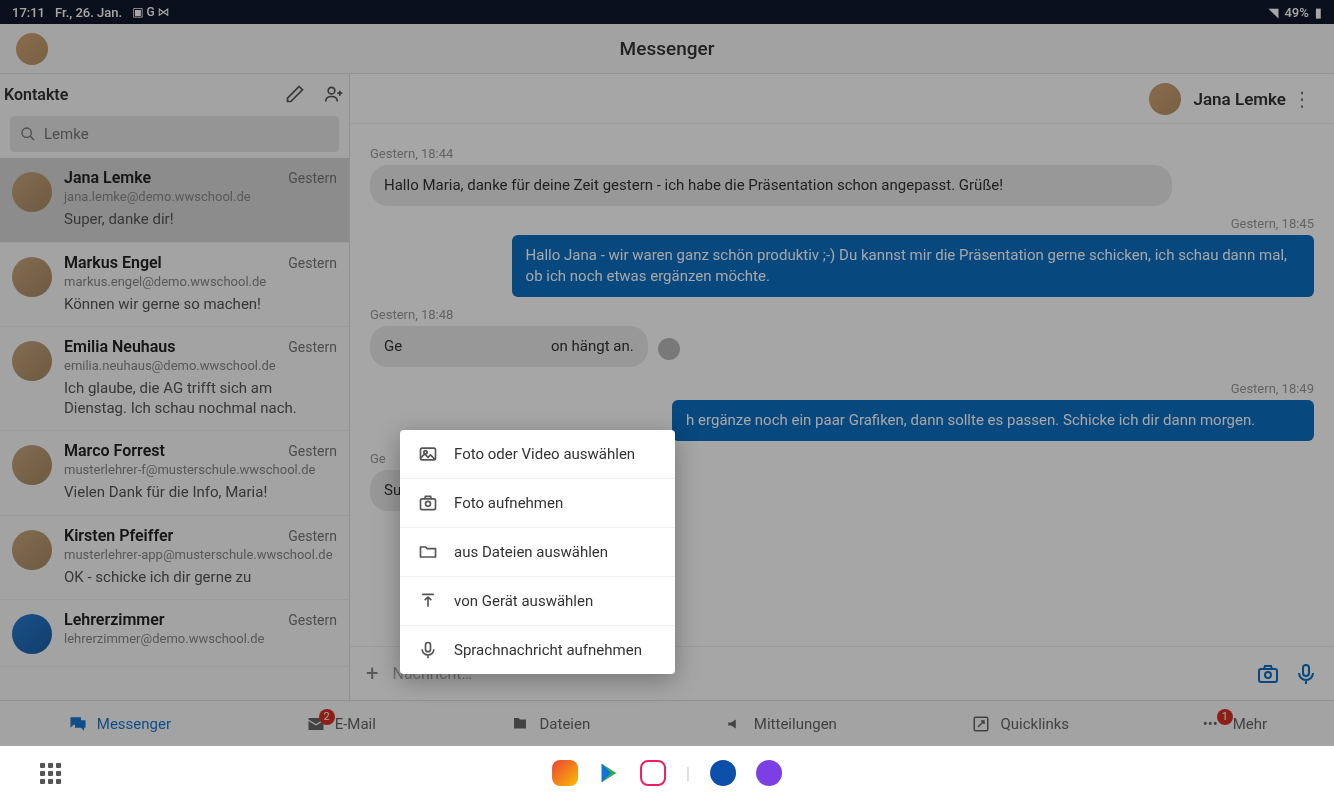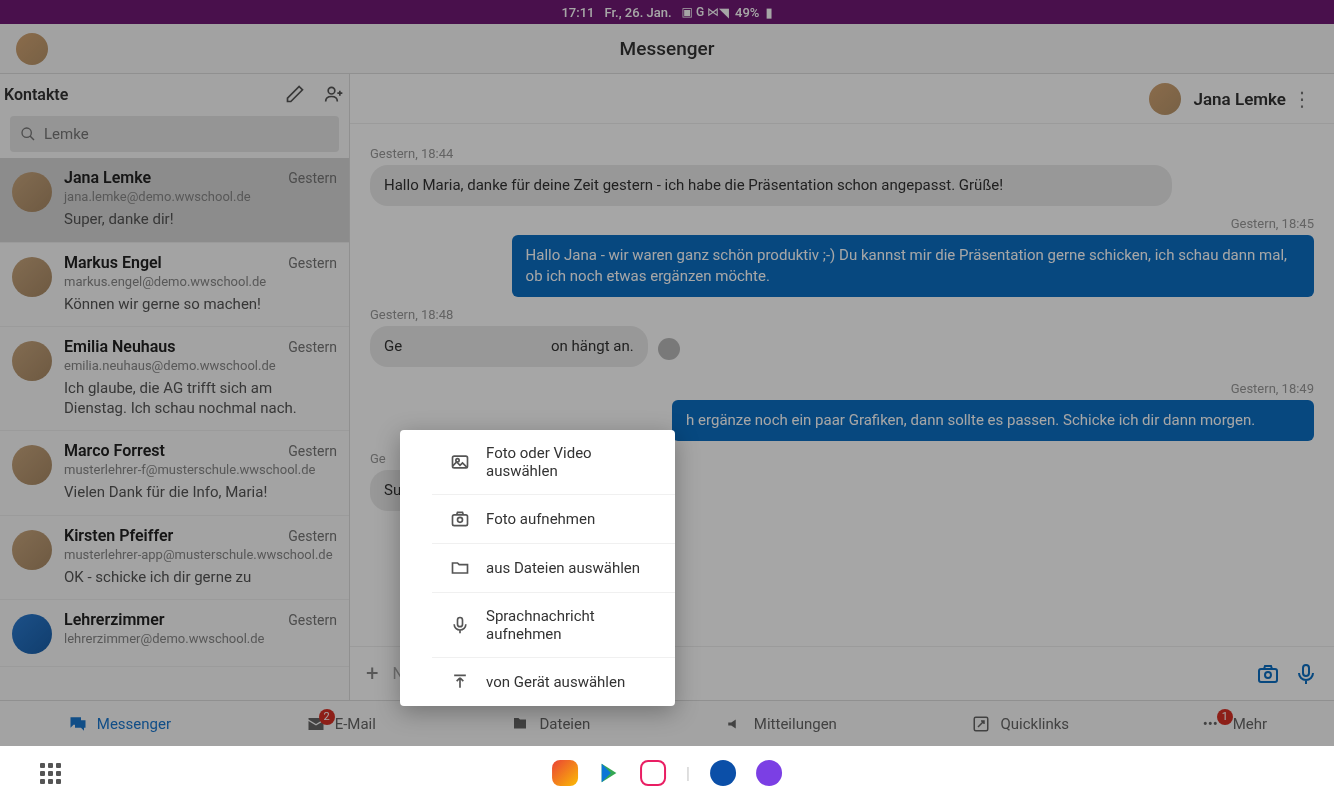--- a/index.html
+++ b/index.html
@@ -1,18 +1,18 @@
 <!DOCTYPE html>
 <html><head>
 <meta charset="utf-8">
 <style>
 * { margin: 0; padding: 0; box-sizing: border-box; font-family: -apple-system, Roboto, Arial, sans-serif; }
 body { width: 1334px; height: 800px; background: #fff; position: relative; overflow: hidden; }
 .dim-overlay { position: absolute; inset: 0; background: rgba(0,0,0,0.35); z-index: 50; pointer-events: none; }
-.status-bar { height: 24px; background: #701a75; color: #fff; display: flex; align-items: center; justify-content: center; padding: 0 12px; font-size: 13px; font-weight: 500; position: relative; z-index: 1; }
+.status-bar { height: 24px; background: #0f172a; color: #fff; display: flex; align-items: center; justify-content: space-between; padding: 0 12px; font-size: 13px; font-weight: 500; position: relative; z-index: 1; }
 .status-left { display: flex; align-items: center; gap: 10px; }
 .status-icons { display: flex; gap: 4px; font-size: 12px; }
 .status-right { display: flex; align-items: center; gap: 6px; }
 .app-header { height: 50px; display: flex; align-items: center; padding: 0 16px; border-bottom: 1px solid #ddd; background: #f9f9f9; position: relative; z-index: 1; }
 .header-avatar { width: 32px; height: 32px; border-radius: 50%; background: linear-gradient(135deg,#d4a574,#b8956a); }
 .header-title { position: absolute; left: 50%; transform: translateX(-50%); font-size: 19px; font-weight: 500; color: #333; }
 .content-row { display: flex; height: 626px; position: relative; z-index: 1; }
 .sidebar { width: 350px; border-right: 1px solid #ddd; display: flex; flex-direction: column; background: #fafafa; }
 .sidebar-header { display: flex; align-items: flex-end; justify-content: space-between; padding: 10px 4px 6px; }
 .sidebar-title { font-size: 16px; font-weight: 600; color: #333; }
@@ -50,21 +50,21 @@
 .bottom-nav { height: 46px; display: flex; align-items: center; justify-content: space-around; border-top: 1px solid #ddd; background: #fafafa; position: relative; z-index: 1; }
 .nav-item { display: flex; align-items: center; gap: 8px; font-size: 15px; color: #666; position: relative; }
 .nav-item.active { color: #1B78D0; }
 .nav-icon { width: 22px; height: 18px; position: relative; }
 .badge { position: absolute; top: -6px; right: -8px; background: #D93025; color: #fff; font-size: 11px; width: 16px; height: 16px; border-radius: 50%; display: flex; align-items: center; justify-content: center; }
 .sys-bar { height: 54px; background: #fff; display: flex; align-items: center; padding: 0 40px; position: relative; z-index: 60; }
 .apps-grid { display: grid; grid-template-columns: repeat(3,5px); grid-template-rows: repeat(3,5px); gap: 3px; }
 .apps-grid span { background: #555; border-radius: 1px; }
 .sys-center { position: absolute; left: 50%; transform: translateX(-50%); display: flex; gap: 20px; align-items: center; }
 .sys-icon { width: 26px; height: 26px; border-radius: 8px; }
-.popup { position: absolute; left: 400px; top: 430px; width: 275px; background: #fff; border-radius: 4px; box-shadow: 0 6px 24px rgba(0,0,0,0.3); z-index: 100; overflow: hidden; padding-left: 32px; }
+.popup { position: absolute; left: 400px; top: 430px; width: 275px; background: #fff; border-radius: 4px; box-shadow: 0 6px 24px rgba(0,0,0,0.3); z-index: 100; overflow: hidden; }
 .popup-item { display: flex; align-items: center; gap: 16px; padding: 14px 18px; font-size: 15px; color: #333; border-bottom: 1px solid #f0f0f0; }
 .popup-item:last-child { border-bottom: none; }
 .popup-icon { width: 20px; height: 20px; display: flex; align-items: center; justify-content: center; color: #555; }
 svg { display: block; }
 </style>
 </head>
 <body>
 
 <div class="status-bar">
   <div class="status-left">
@@ -296,33 +296,33 @@
     <span class="popup-icon">
         <svg width="20" height="20" viewBox="0 0 24 24" fill="none" stroke="currentColor" stroke-width="2">
           <path d="M3 6h6l2 2h10v10H3V6z"></path>
         </svg>
       </span>
     <span>aus Dateien auswählen</span>
   </div>
   <div class="popup-item">
     <span class="popup-icon">
         <svg width="20" height="20" viewBox="0 0 24 24" fill="none" stroke="currentColor" stroke-width="2">
+          <path d="M12 19V7m0 0l-4 4m4-4l4 4M5 4h14"></path>
+        </svg>
+      </span>
+    <span>von Gerät auswählen</span>
+  </div>
+  <div class="popup-item">
+    <span class="popup-icon">
+        <svg width="20" height="20" viewBox="0 0 24 24" fill="none" stroke="currentColor" stroke-width="2">
           <rect x="9" y="3" width="6" height="11" rx="3"></rect>
           <path d="M5 11a7 7 0 0014 0M12 18v4"></path>
         </svg>
       </span>
     <span>Sprachnachricht aufnehmen</span>
-  </div>
-  <div class="popup-item">
-    <span class="popup-icon">
-        <svg width="20" height="20" viewBox="0 0 24 24" fill="none" stroke="currentColor" stroke-width="2">
-          <path d="M12 19V7m0 0l-4 4m4-4l4 4M5 4h14"></path>
-        </svg>
-      </span>
-    <span>von Gerät auswählen</span>
   </div>
 </div>
 
 <div class="sys-bar">
   <div class="apps-grid">
       <span></span>
       <span></span>
       <span></span>
       <span></span>
       <span></span>

